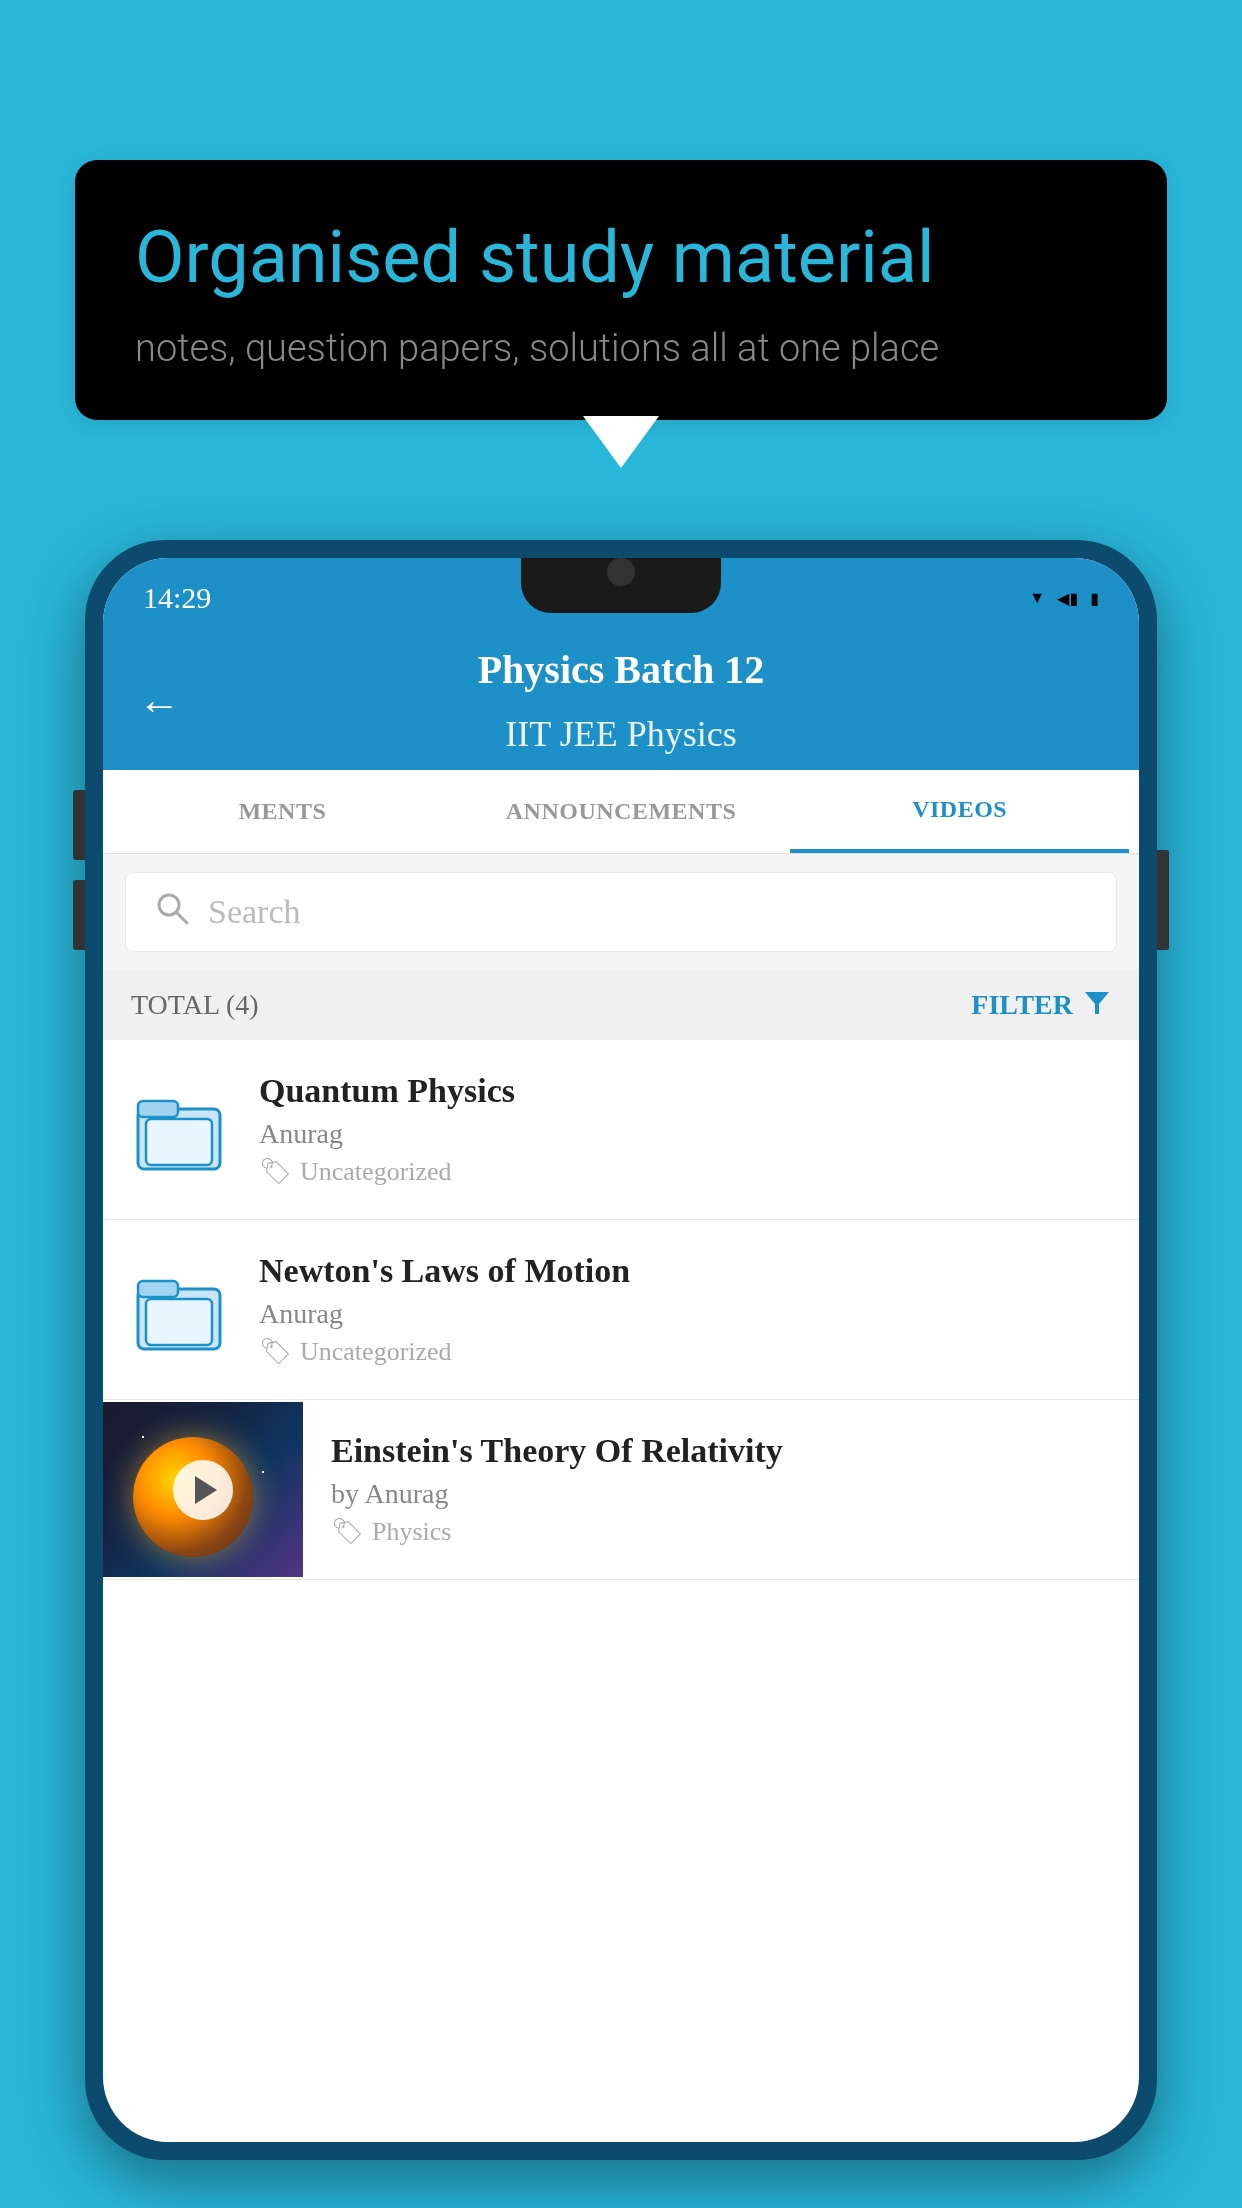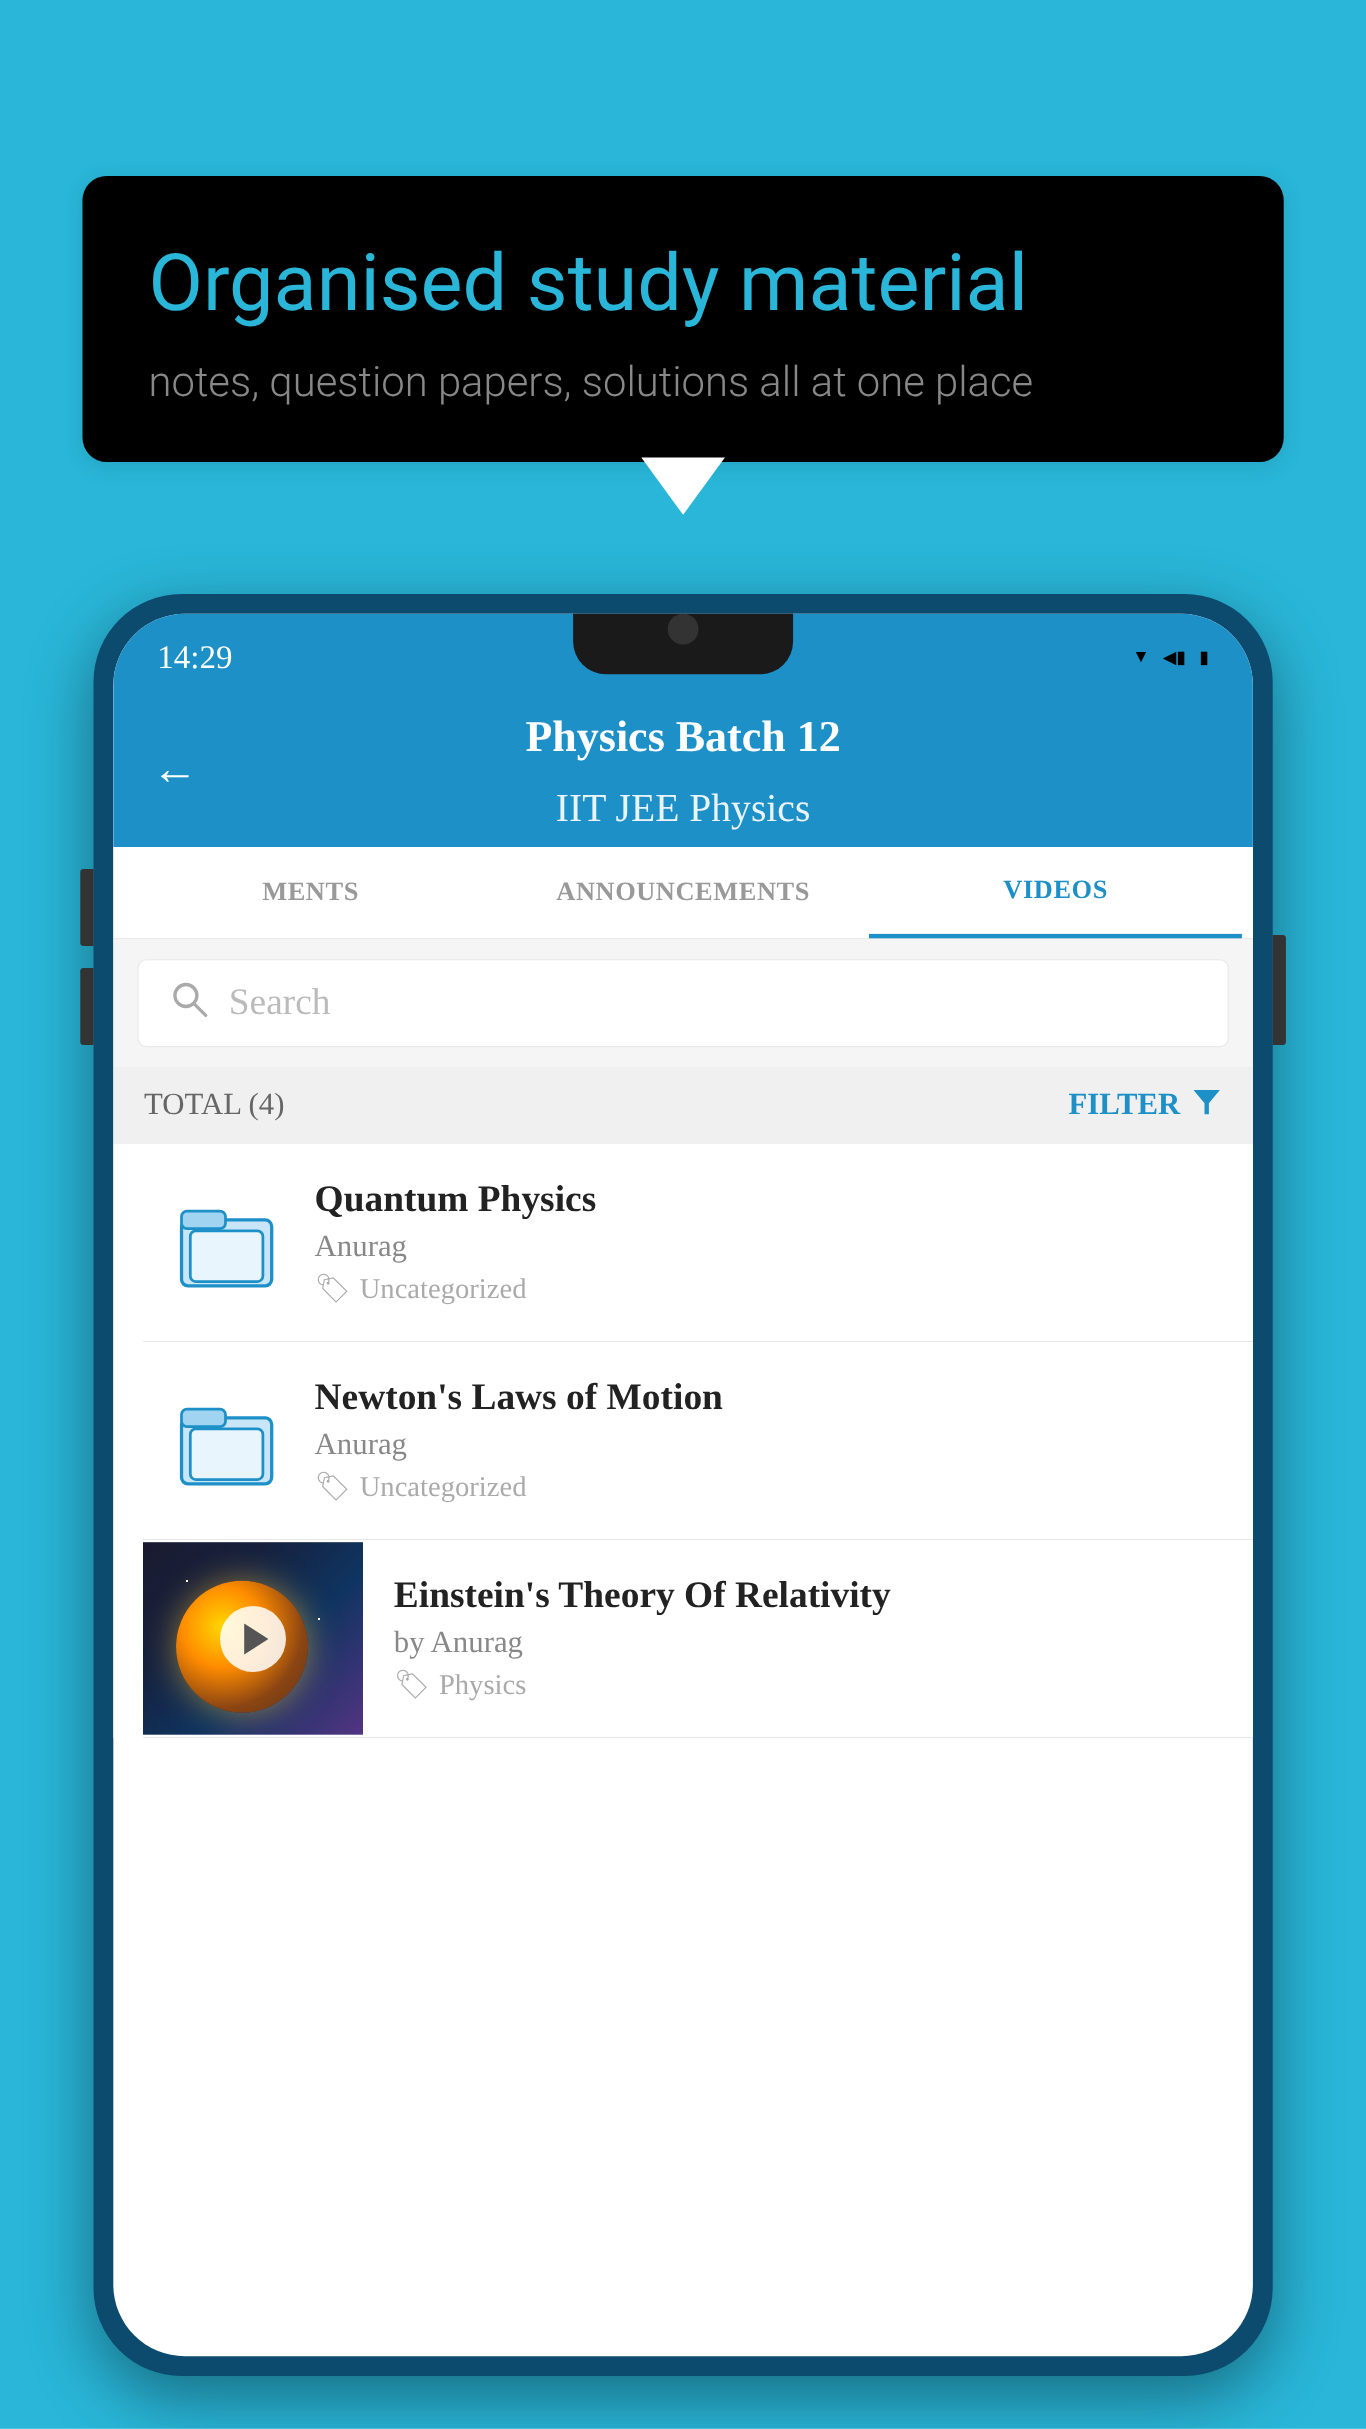--- a/index.html
+++ b/index.html
@@ -241,21 +241,20 @@
       display: flex;
       align-items: center;
       gap: 10px;
       cursor: pointer;
     }
 
     
     .video-list {
       background: white;
       flex: 1;
-      padding-left: 27px;
     }
 
     .video-item {
       display: flex;
       align-items: center;
       padding: 32px 28px;
       border-bottom: 1px solid #e8e8e8;
       min-height: 160px;
     }
 

